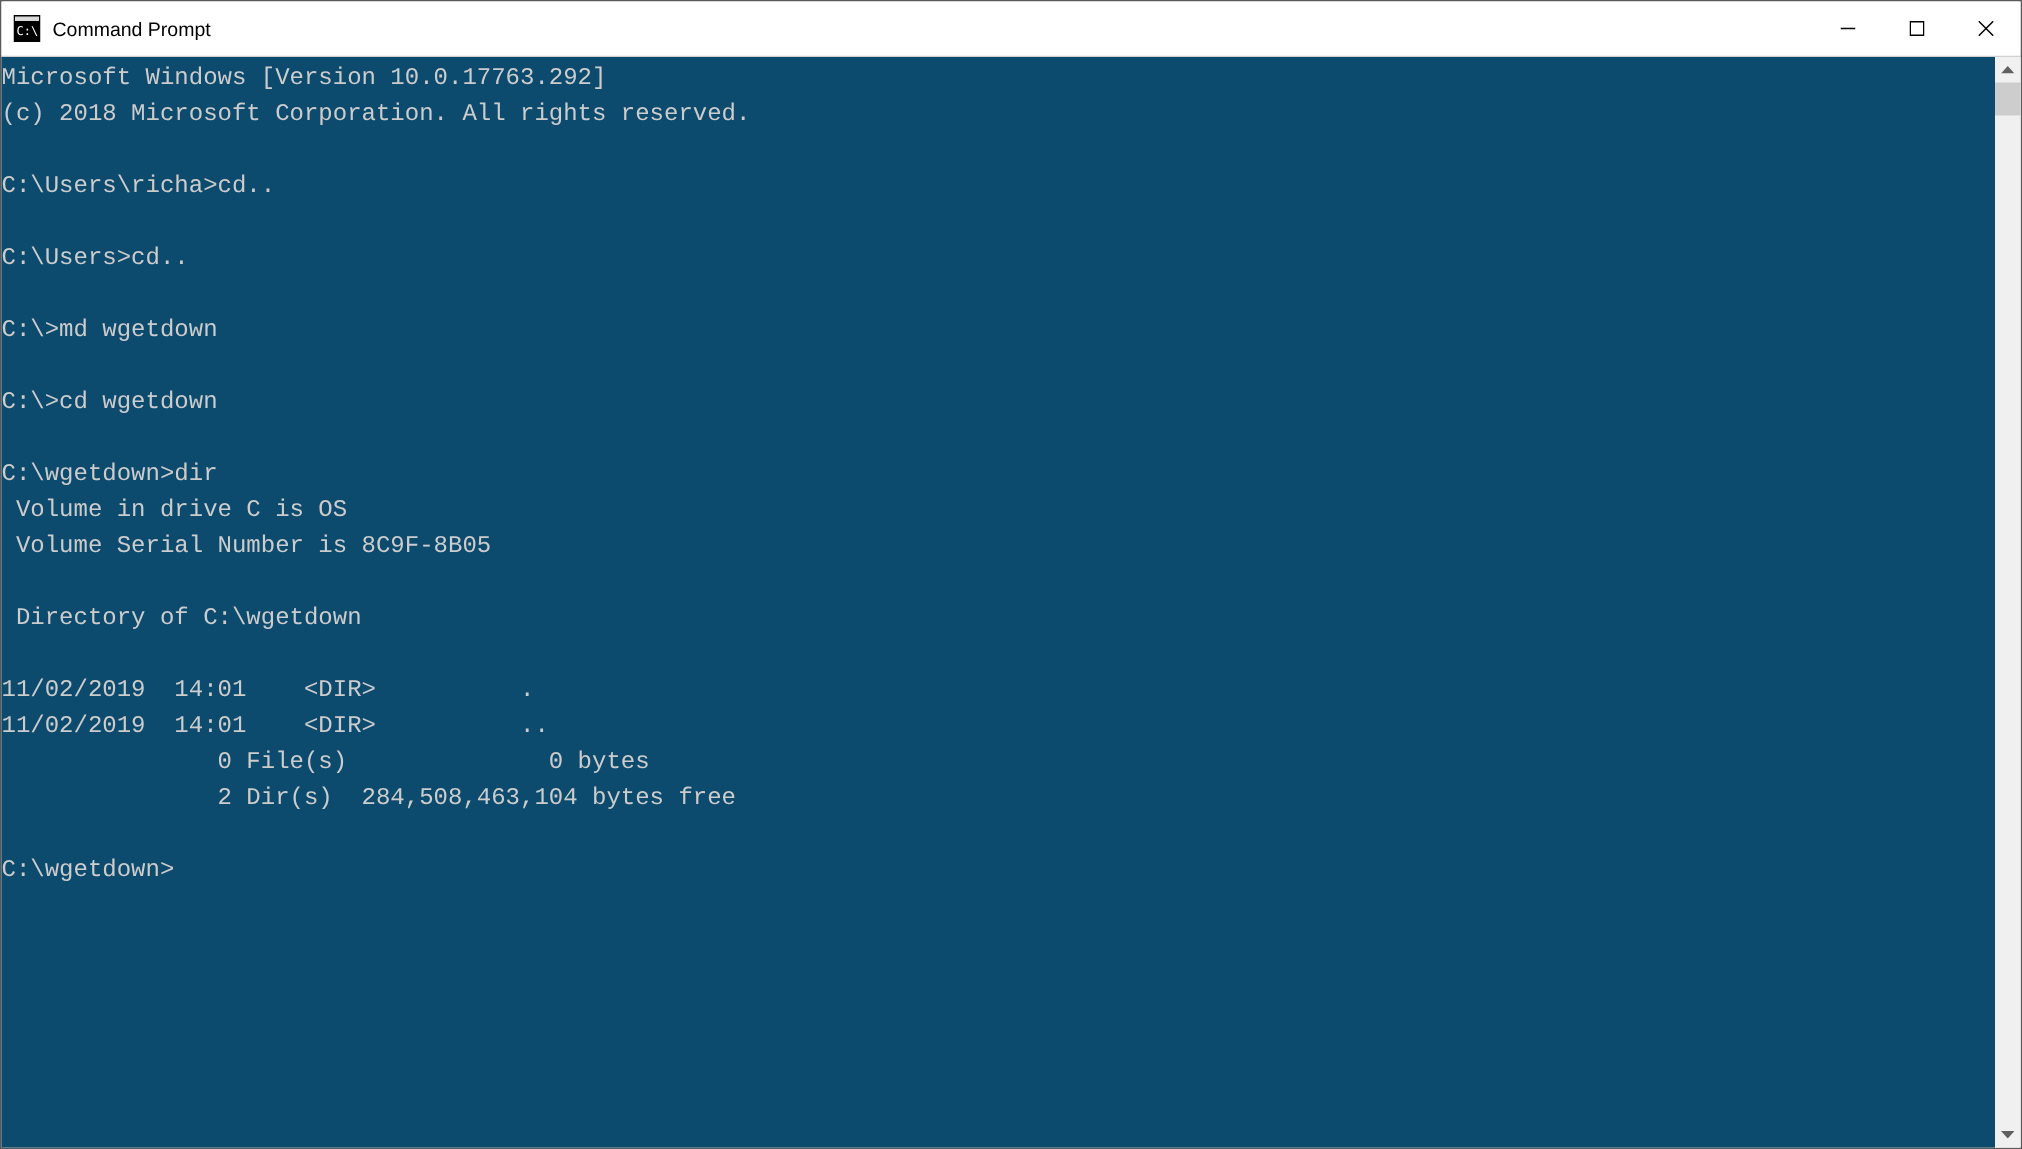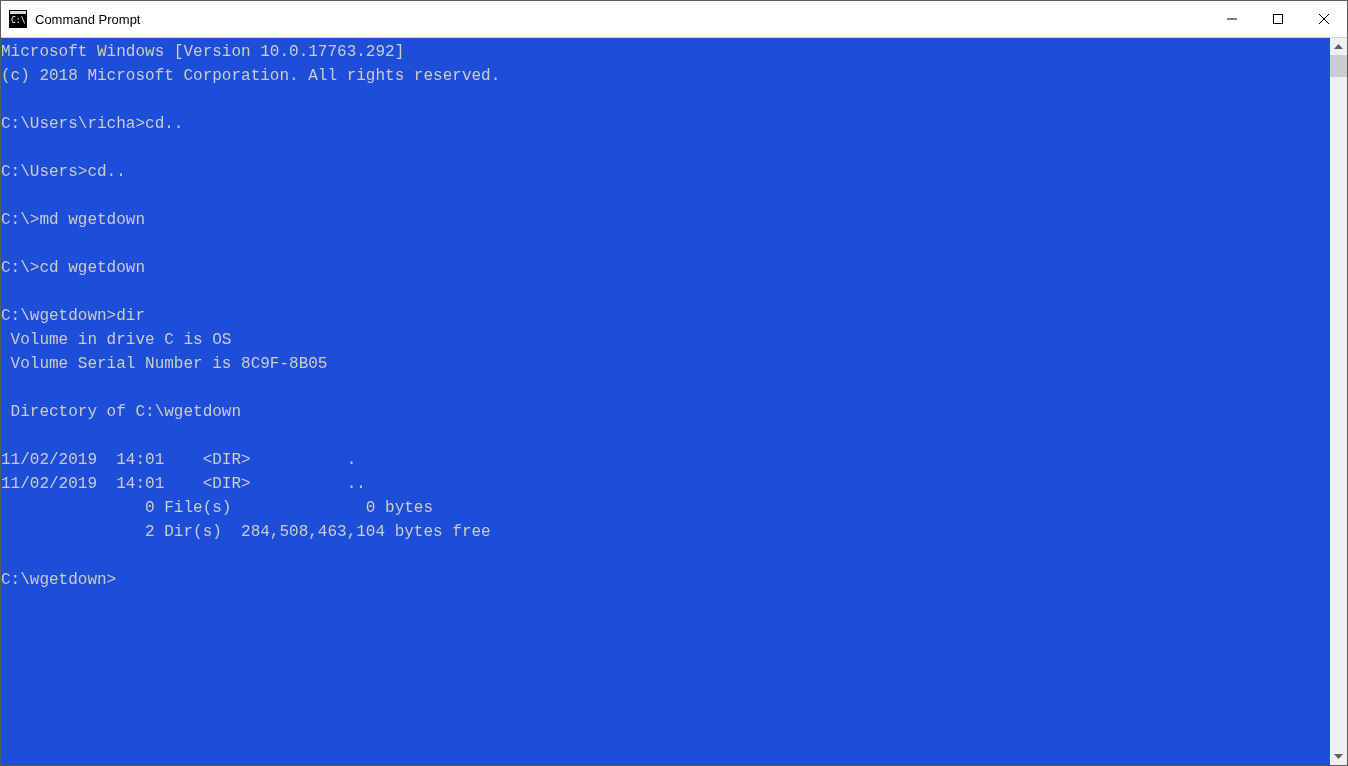--- a/index.html
+++ b/index.html
@@ -51,21 +51,21 @@
     }
     .win-btn svg { display: block; }
     .content-area {
       flex: 1;
       display: flex;
       border-top: 1px solid #d0d0d0;
       min-height: 0;
     }
     .terminal {
       flex: 1;
-      background: #1d4ed8;
+      background: #0c4a6e;
       overflow: hidden;
       position: relative;
     }
     .terminal pre {
       font-family: Consolas, "Courier New", monospace;
       font-size: 16px;
       line-height: 24px;
       color: #cccccc;
       white-space: pre;
       padding: 2px 0 0 0;

